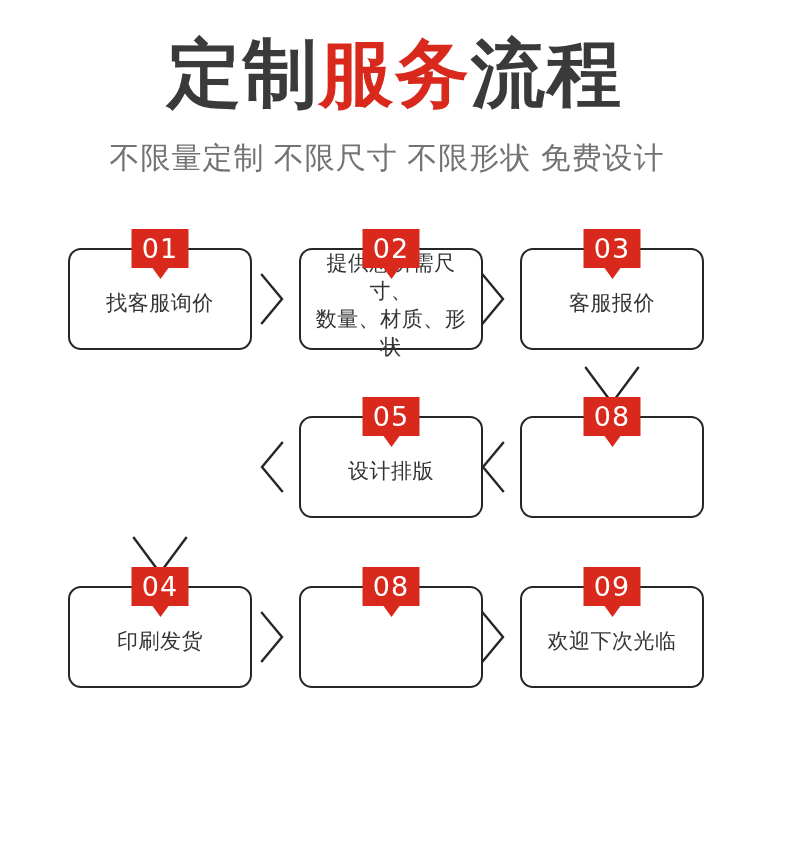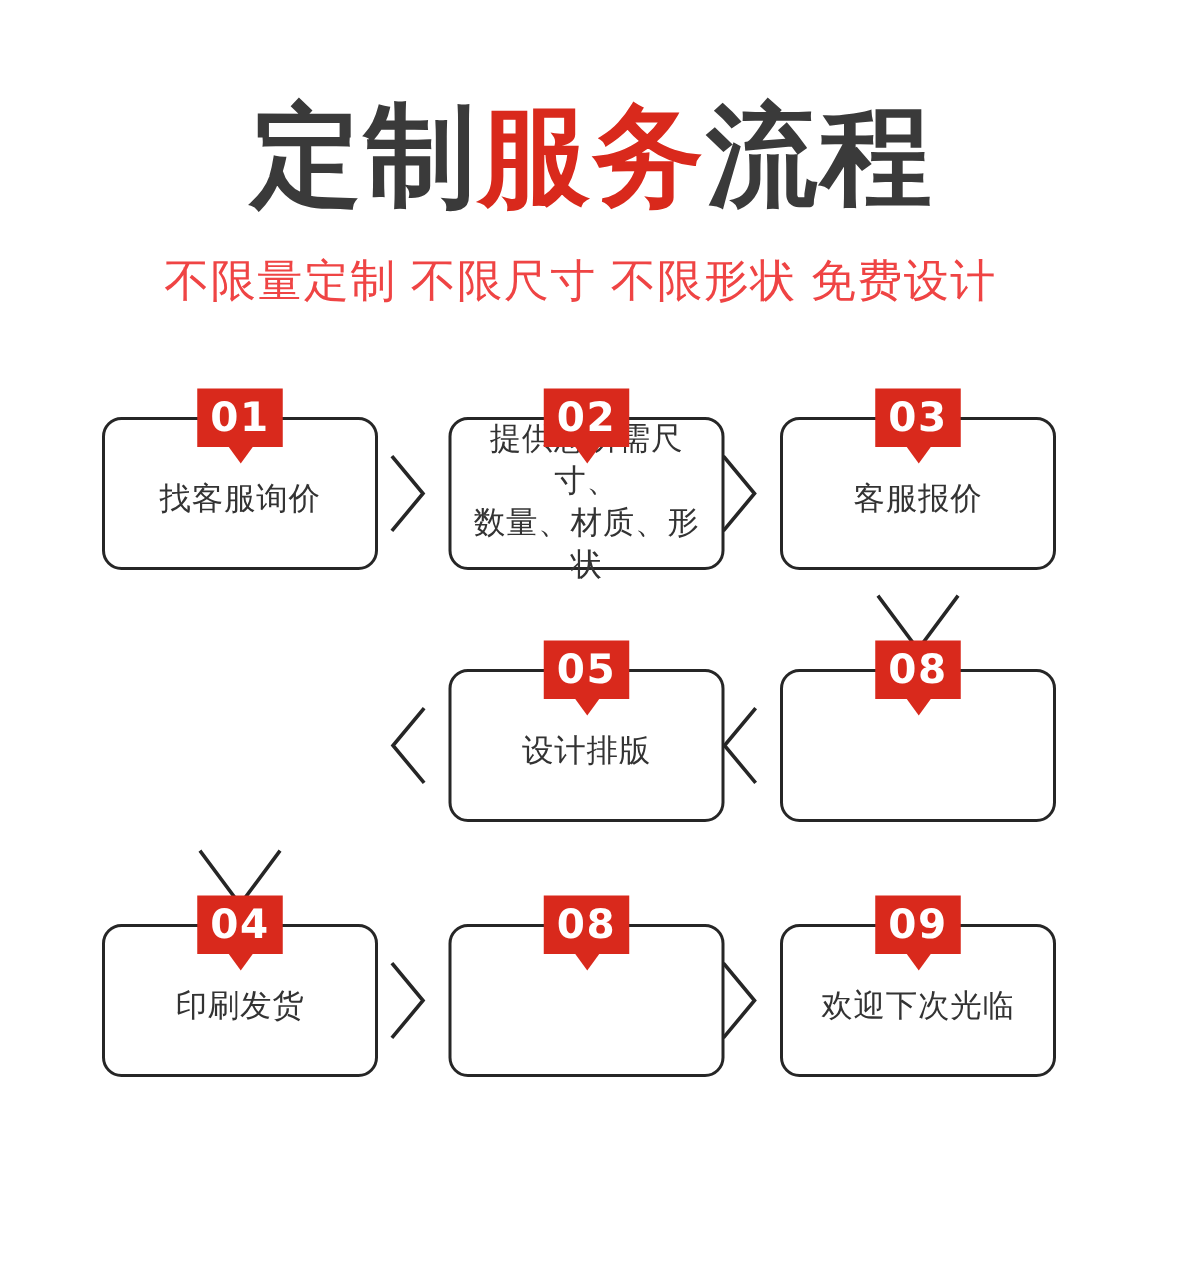--- a/index.html
+++ b/index.html
@@ -12,41 +12,41 @@
     width: 790px;
     height: 848px;
     overflow: hidden;
     font-family: "Liberation Sans", "DejaVu Sans", sans-serif;
     color: #3b3b3b;
     position: relative;
   }
 
   
   .header {
-    padding-top: 62px;
+    padding-top: 32px;
     text-align: center;
   }
   .title {
     font-size: 74px;
     line-height: 84px;
     font-weight: 700;
     letter-spacing: 2px;
     color: #3a3a3a;
     margin: 0;
     white-space: nowrap;
   }
   .title .accent {
     color: #d9291c;
   }
   .subtitle {
     margin: 22px 16px 0 0;
     font-size: 30px;
     line-height: 40px;
     font-weight: 400;
-    color: #ef4444;
+    color: #737373;
     letter-spacing: 1px;
     white-space: nowrap;
   }
 
   
   .flow {
     position: relative;
     margin-top: 70px;
     width: 790px;
     height: 480px;
@@ -102,21 +102,21 @@
     background: #d9291c;
     display: flex;
     align-items: center;
     justify-content: center;
     z-index: 3;
   }
   .badge-num {
     color: #ffffff;
     font-size: 27px;
     line-height: 27px;
-    font-weight: 700;
+    font-weight: 400;
     letter-spacing: 1px;
     font-family: "DejaVu Sans", "Liberation Sans", sans-serif;
   }
   .badge-tail {
     position: absolute;
     bottom: -11px;
     left: 50%;
     transform: translateX(-50%);
     width: 0;
     height: 0;

